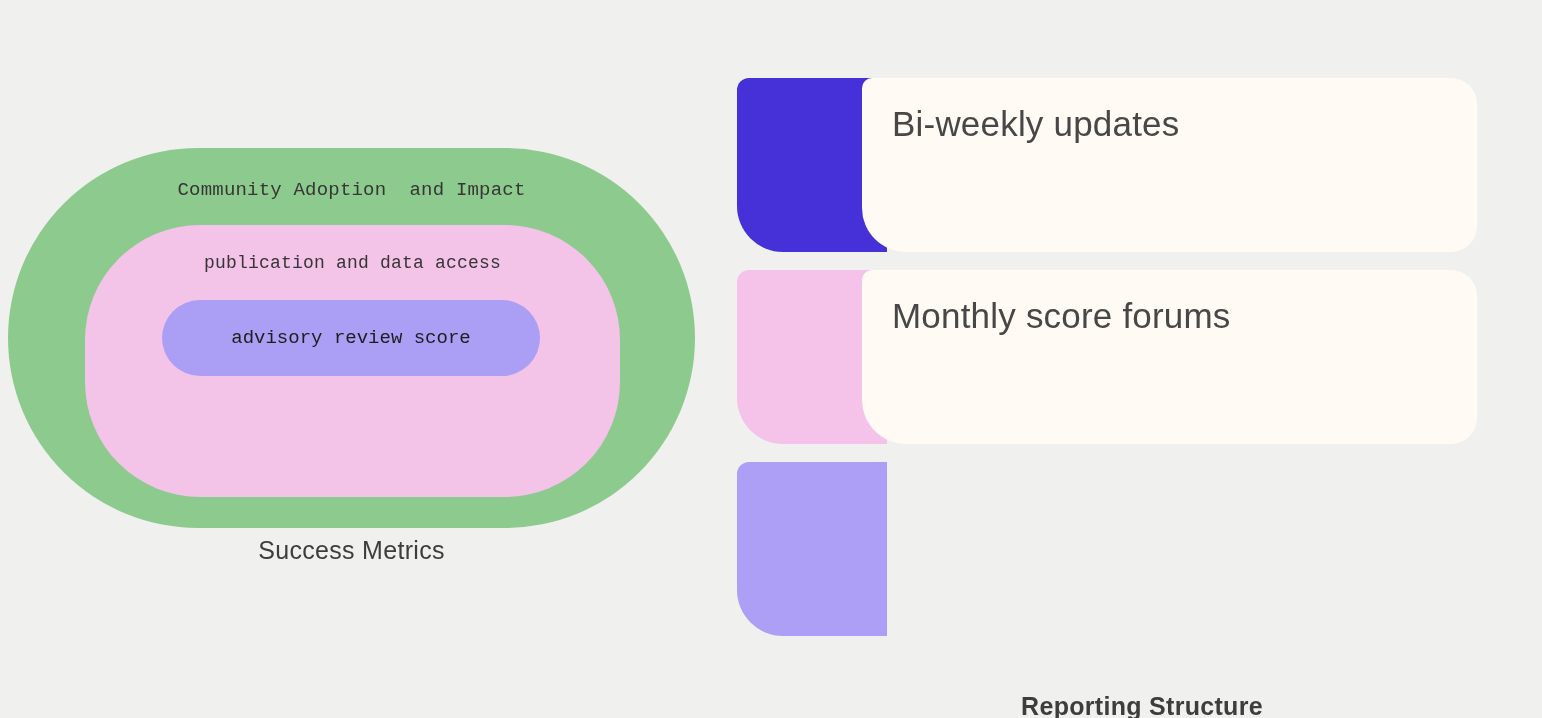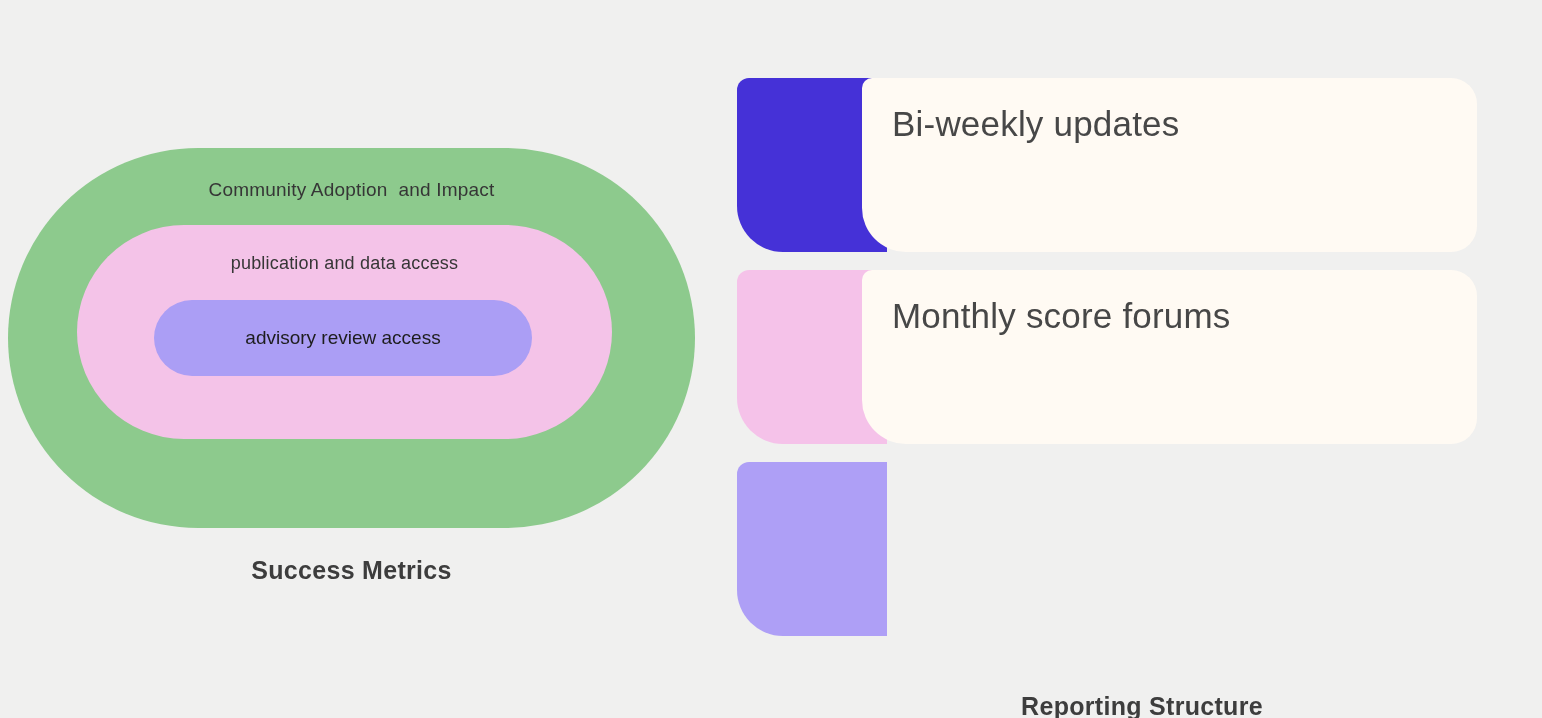--- a/index.html
+++ b/index.html
@@ -22,28 +22,29 @@
     left: 8px;
     top: 148px;
     width: 687px;
   }
 
   .ring-outer {
     position: relative;
     width: 687px;
     height: 380px;
     border-radius: 190px;
+    font-family: Liberation Mono, monospace;
   }
 
   .ring-mid {
     position: absolute;
-    left: 69px;
+    left: 77px;
     top: 77px;
     width: 535px;
-    height: 214px;
+    height: 272px;
     border-radius: 115px;
   }
 
   .ring-inner {
     position: absolute;
     left: 77px;
     top: 75px;
     width: 378px;
     height: 76px;
     border-radius: 38px;
@@ -78,24 +79,24 @@
     letter-spacing: 0.2px;
   }
 
   .inner-label {
     font-size: 19px;
     font-weight: 500;
     color: #1d1d1d;
   }
 
   .venn-caption {
-    margin-top: 28px;
+    margin-top: 8px;
     text-align: center;
     font-size: 25px;
-    font-weight: 700;
+    font-weight: 400;
     color: #3d3d3d;
     letter-spacing: 0.3px;
   }
 
   
   .cards {
     position: absolute;
     left: 737px;
     top: 58px;
     width: 740px;
@@ -151,21 +152,21 @@
 <div class="canvas">
 
   <div class="venn">
     <div class="ring-outer" style="background: rgb(141, 202, 141);">
       <div class="ring-label outer-label">Community Adoption  and Impact</div>
 
       <div class="ring-mid" style="background: rgb(244, 195, 232);">
         <div class="ring-label mid-label">publication and data access</div>
 
         <div class="ring-inner" style="background: rgb(171, 158, 245);">
-          <div class="ring-label inner-label">advisory review access</div>
+          <div class="ring-label inner-label">advisory review score</div>
         </div>
       </div>
     </div>
 
     <div class="venn-caption">Success Metrics</div>
   </div>
 
   <div class="cards">
 
     <div class="card">

